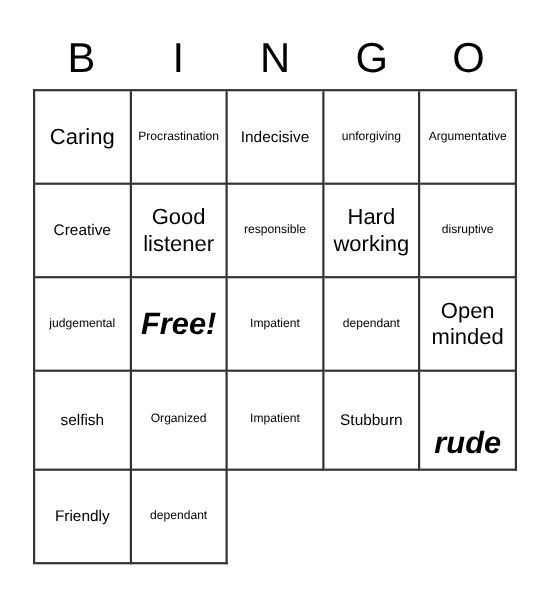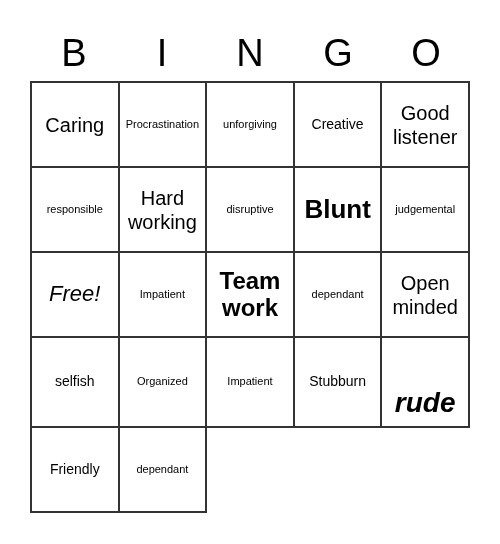--- a/index.html
+++ b/index.html
@@ -53,23 +53,23 @@
       font-weight: bold;
     }
     .cell-text.medium {
       font-size: 20px;
       font-weight: normal;
     }
     .cell-text.small {
       font-size: 11px;
     }
     .cell-text.free {
-      font-size: 22px;
+      font-size: 28px;
       font-style: italic;
-      font-weight: normal;
+      font-weight: bold;
     }
     .cell-text.rude {
       font-size: 28px;
       font-weight: bold;
       font-style: italic;
       margin-top: 42px;
     }
     .cell-text.teamwork {
       font-size: 24px;
       font-weight: bold;
@@ -88,51 +88,51 @@
       <div class="bingo-letter">O</div>
     </div>
   <div class="bingo-grid">
   <div class="bingo-cell">
         <span class="cell-text medium">Caring</span>
       </div>
       <div class="bingo-cell">
         <span class="cell-text small">Procrastination</span>
       </div>
       <div class="bingo-cell">
+        <span class="cell-text">Indecisive</span>
+      </div>
+      <div class="bingo-cell">
         <span class="cell-text small">unforgiving</span>
+      </div>
+      <div class="bingo-cell">
+        <span class="cell-text small">Argumentative</span>
       </div>
       <div class="bingo-cell">
         <span class="cell-text">Creative</span>
       </div>
       <div class="bingo-cell">
         <span class="cell-text medium">Good listener</span>
       </div>
       <div class="bingo-cell">
         <span class="cell-text small">responsible</span>
       </div>
       <div class="bingo-cell">
         <span class="cell-text medium">Hard working</span>
       </div>
       <div class="bingo-cell">
         <span class="cell-text small">disruptive</span>
       </div>
       <div class="bingo-cell">
-        <span class="cell-text large">Blunt</span>
-      </div>
-      <div class="bingo-cell">
         <span class="cell-text small">judgemental</span>
       </div>
       <div class="bingo-cell">
         <span class="cell-text free">Free!</span>
       </div>
       <div class="bingo-cell">
         <span class="cell-text small">Impatient</span>
-      </div>
-      <div class="bingo-cell">
-        <span class="cell-text teamwork">Team work</span>
       </div>
       <div class="bingo-cell">
         <span class="cell-text small">dependant</span>
       </div>
       <div class="bingo-cell">
         <span class="cell-text medium">Open minded</span>
       </div>
       <div class="bingo-cell">
         <span class="cell-text">selfish</span>
       </div>

